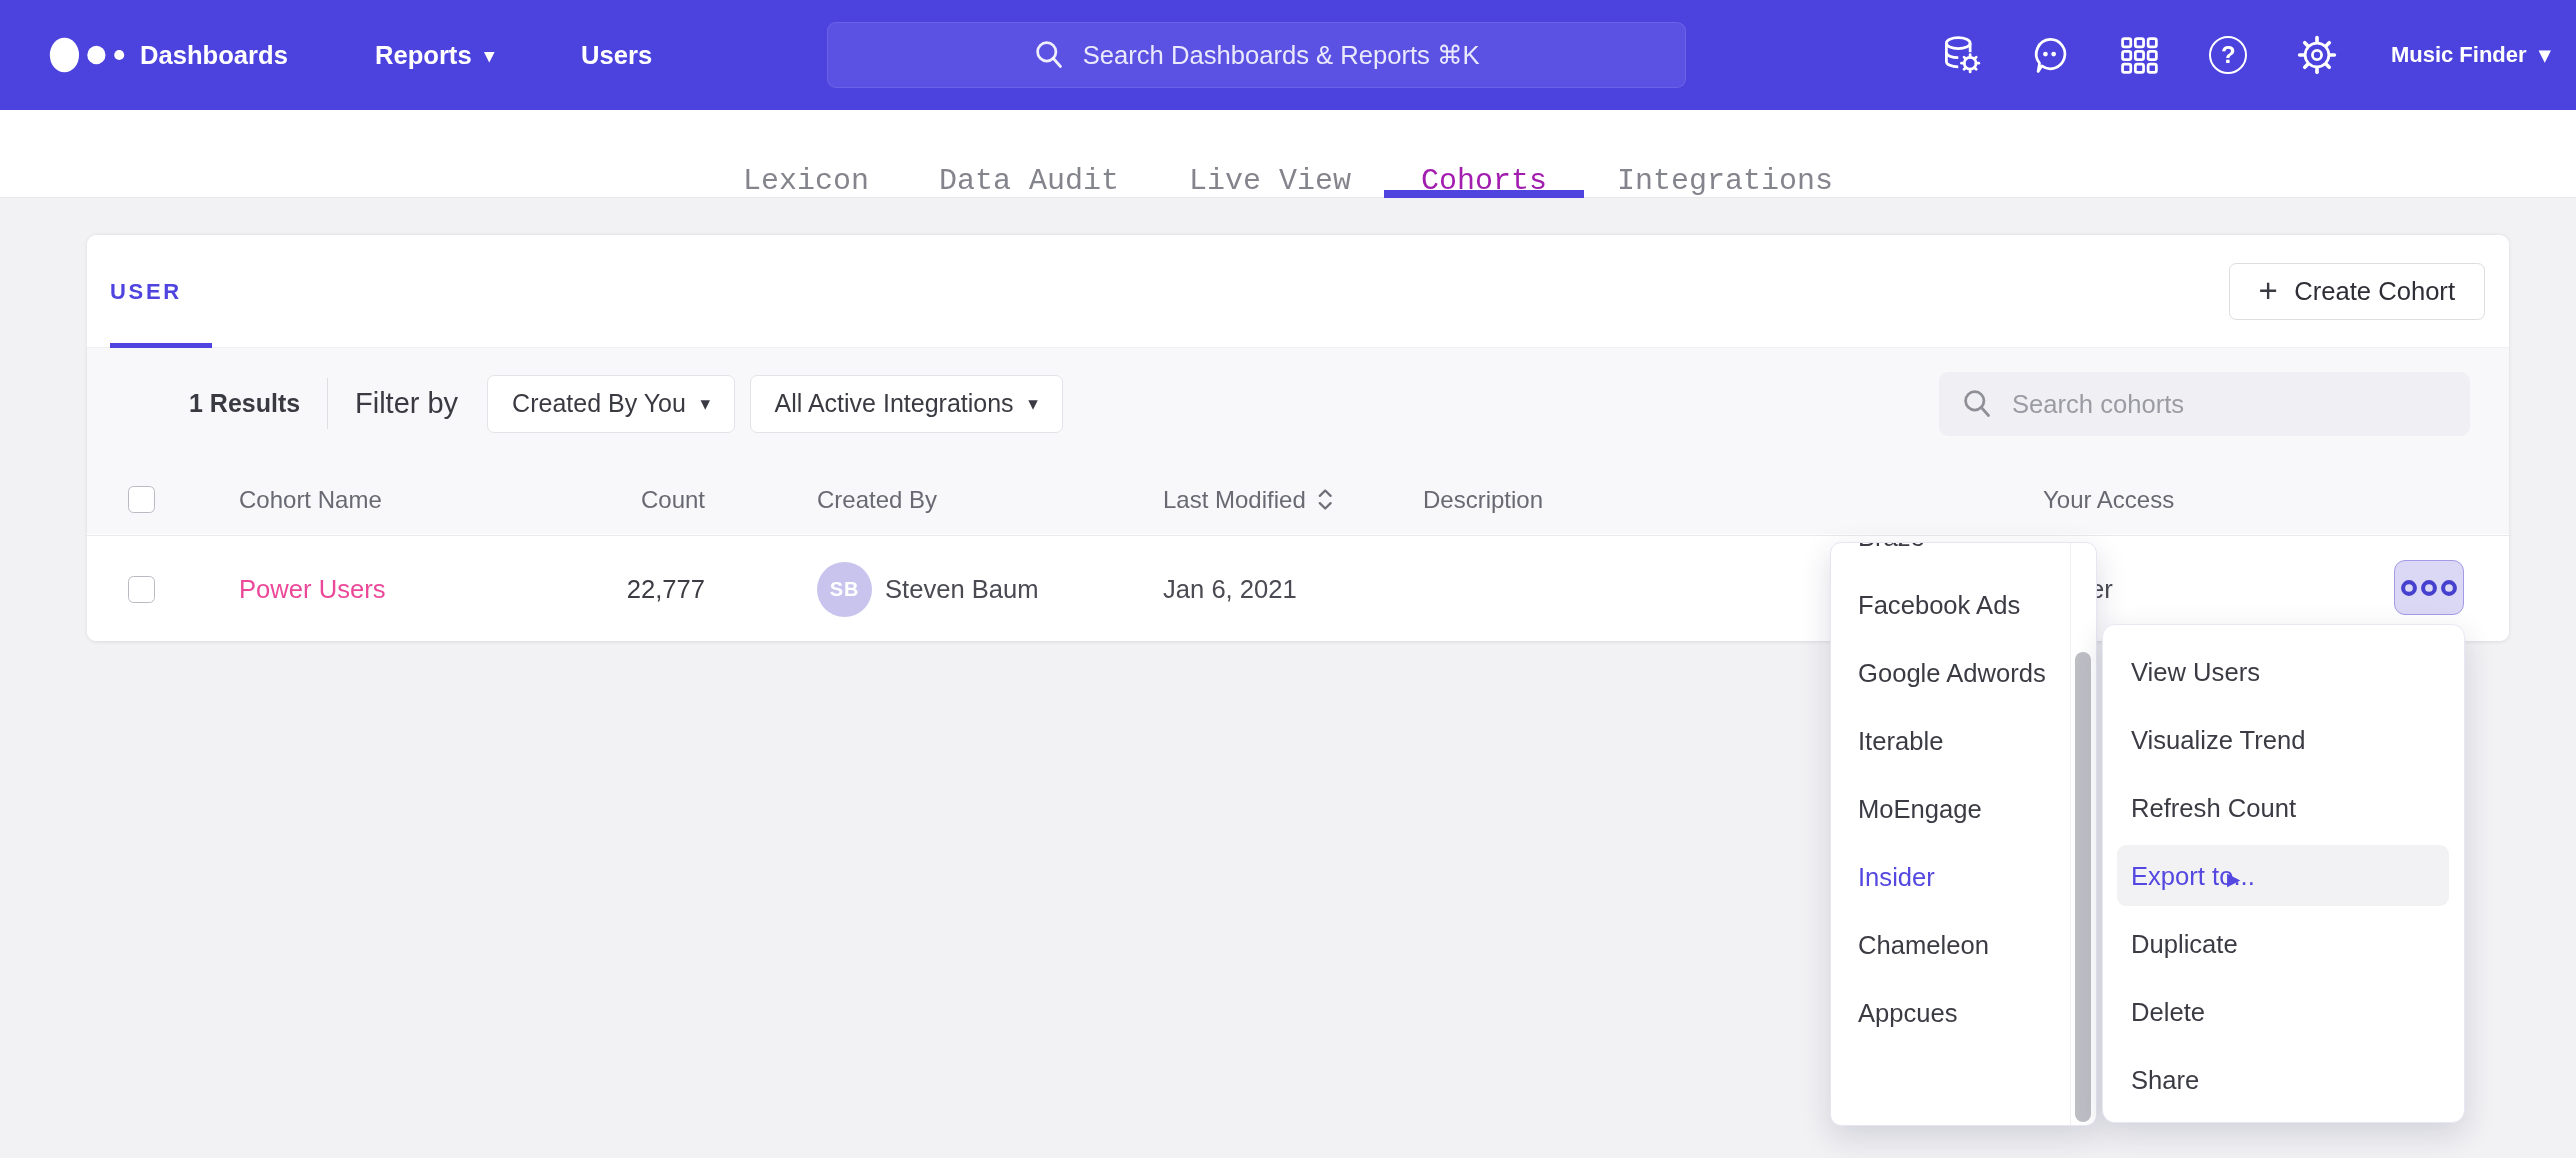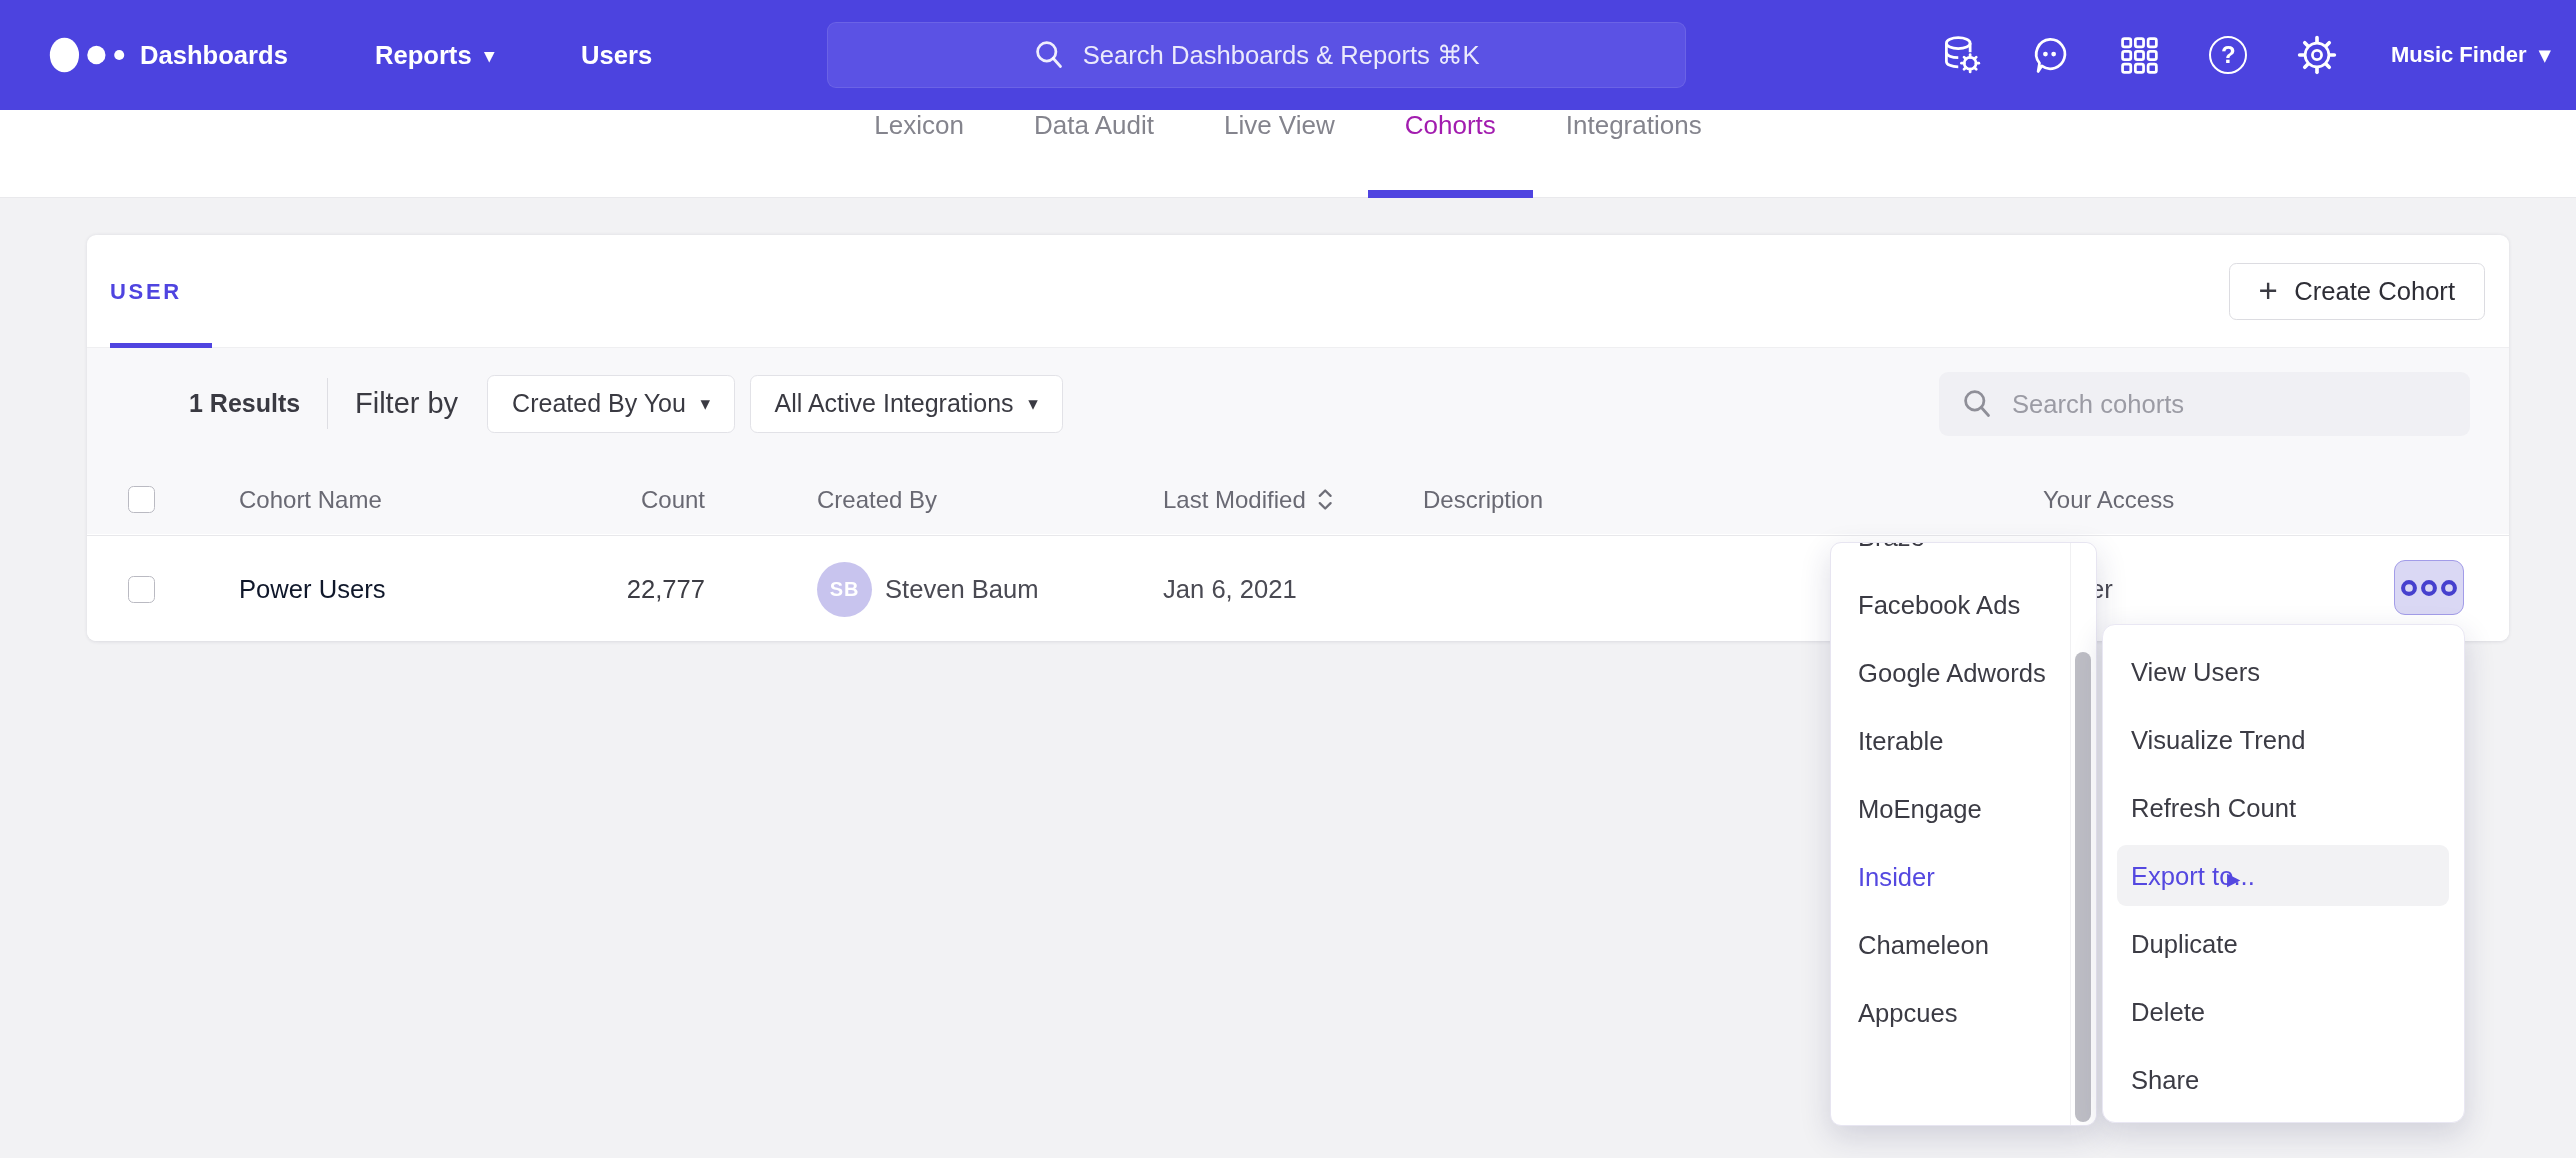--- a/index.html
+++ b/index.html
@@ -18,21 +18,21 @@
   .nav-search span { color:rgba(255,255,255,0.88); font-size:25.6px; }
   .nav-right { position:absolute; right:25.6px; top:0; height:110px; display:flex; align-items:center; gap:47px; }
   .nav-icon { width:42px; height:42px; display:flex; align-items:center; justify-content:center; cursor:pointer; }
   .help-badge { width:38px; height:38px; border:2.7px solid #FFF; border-radius:50%; color:#FFF; font-size:24px; font-weight:700; display:flex; align-items:center; justify-content:center; }
   .workspace { display:flex; align-items:center; gap:12.8px; margin-left:5.5px; cursor:pointer; }
   .workspace span { color:#FFF; font-size:22px; font-weight:700; }
   .workspace .caret { color:#FFF; }
 
   
   .tabrow { position:absolute; left:0; top:110px; width:2576px; height:88px; background:#FFFFFF; border-bottom:0.9px solid #E9E9EC; display:flex; align-items:center; justify-content:center; gap:70px; }
-  .tab { font-size:26px; color:#84848D; cursor:pointer; position:relative; height:88px; display:flex; align-items:flex-start; }
+  .tab { font-size:30px; color:#84848D; cursor:pointer; position:relative; height:88px; display:flex; align-items:flex-end;font-family:Liberation Mono, monospace; }
   .tab.active { color:#a21caf; font-weight:500; }
   .tab.active .tab-underline { position:absolute; left:-37px; right:-37px; bottom:0; height:7.3px; background:#4F44E0; }
 
   
   .card { position:absolute; left:87px; top:235px; width:2422px; height:406px; background:#FFFFFF; border-radius:9px; box-shadow:0 0.9px 3.7px rgba(30,30,60,0.10); }
   .card-head { position:absolute; left:0; top:0; width:100%; height:113px; border-bottom:1.8px solid #EFEFF1; border-radius:9px 9px 0 0; }
   .user-tab { position:absolute; left:23px; top:0; height:113px; display:flex; align-items:center; cursor:pointer; }
   .user-tab span { color:#4F44E0; font-size:22px; font-weight:700; letter-spacing:2.7px; }
   .user-underline { position:absolute; left:0; bottom:-1.8px; width:102px; height:7.3px; background:#4F44E0; }
   .create-btn { position:absolute; right:24px; top:28px; height:57px; padding:0 29px; background:#FFF; border:1.8px solid #DCDCE1; border-radius:7.3px; display:flex; align-items:center; gap:16.4px; cursor:pointer; }
@@ -55,21 +55,21 @@
   .th { position:absolute; top:0; height:69px; display:flex; align-items:center; font-size:24px; color:#696973; font-weight:500; }
   .checkbox { width:27px; height:27px; background:#FFF; border:1.8px solid #BABAC2; border-radius:5.5px; cursor:pointer; }
   .th-check { left:41px; } .th-name { left:152px; }
   .th-count { left:475px; width:143px; justify-content:flex-end; }
   .th-created { left:730px; } .th-modified { left:1076px; gap:11px; cursor:pointer; }
   .th-desc { left:1336px; } .th-access { left:1956px; }
 
   .table-row { position:absolute; left:0; top:300px; width:100%; height:106px; background:#FFF; border-top:0.9px solid #E8E8EB; border-radius:0 0 9px 9px; }
   .td { position:absolute; top:0; height:106px; display:flex; align-items:center; font-size:25.6px; color:#4A4A53; }
   .td-check { left:41px; } 
-  .cohort-link { left:152px; color:#0f172a; font-weight:500; cursor:pointer; }
+  .cohort-link { left:152px; color:#ec4899; font-weight:500; cursor:pointer; }
   .td-count { left:475px; width:143px; justify-content:flex-end; color:#3C3C44; }
   .avatar { position:absolute; left:730px; top:25.6px; width:55px; height:55px; border-radius:50%; background:#C8C4EE; color:#FFF; font-size:20px; font-weight:700; display:flex; align-items:center; justify-content:center; letter-spacing:0.9px; }
   .td-createdby { left:798px; } .td-date { left:1076px; } .td-access { left:2003px; }
   .ooo-btn { position:absolute; left:2307px; top:24px; width:70px; height:55px; background:#DAD8F4; border:1.8px solid #A29CE8; border-radius:11px; display:flex; align-items:center; justify-content:center; cursor:pointer; }
 
   
   .int-panel { position:absolute; left:1830px; top:542px; width:267px; height:584px; background:#FFF; border:0.9px solid #E7E5F1; border-radius:11px; box-shadow:0 11px 31px rgba(40,40,90,0.16); overflow:hidden; }
   .int-list { list-style:none; margin-top:-40px; position:relative; }
   .int-list li { position:relative; height:68px; line-height:68px; padding-left:27px; font-size:25.6px; color:#3B3B44; cursor:pointer; white-space:nowrap; }
   .int-list li.selected { color:#5448E0; }

